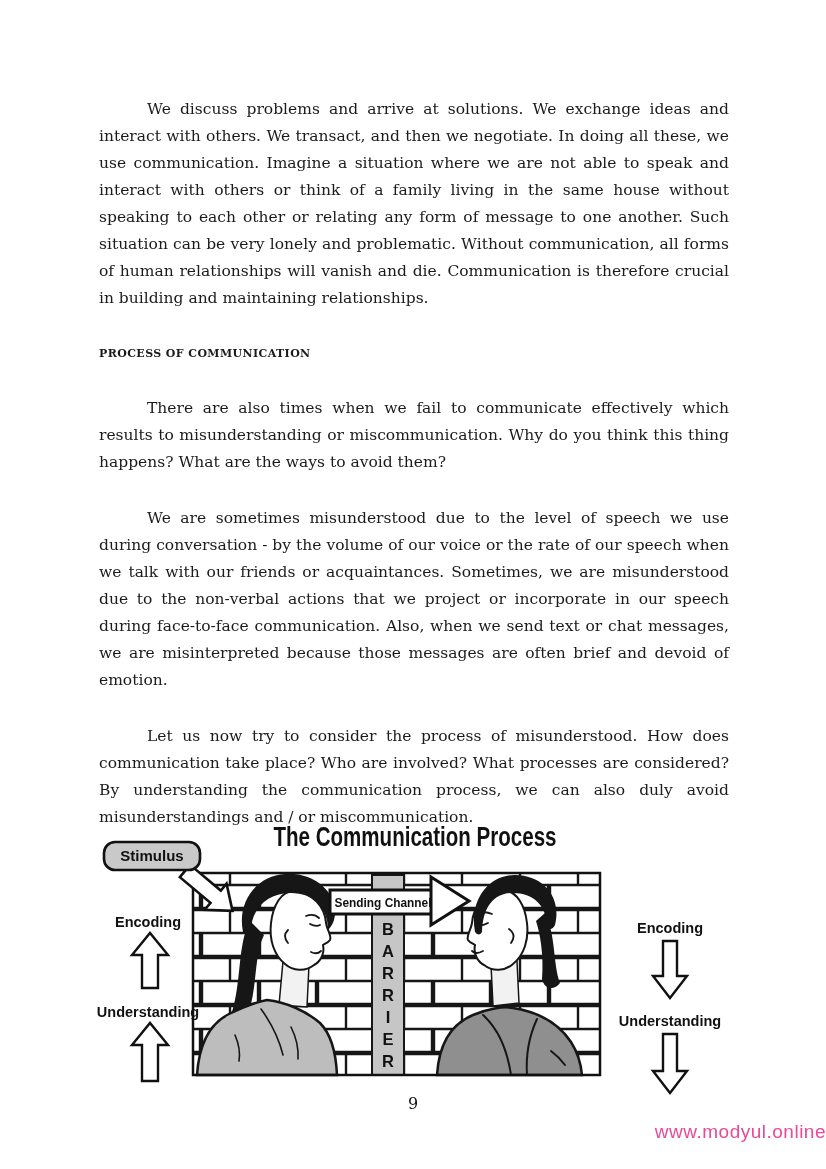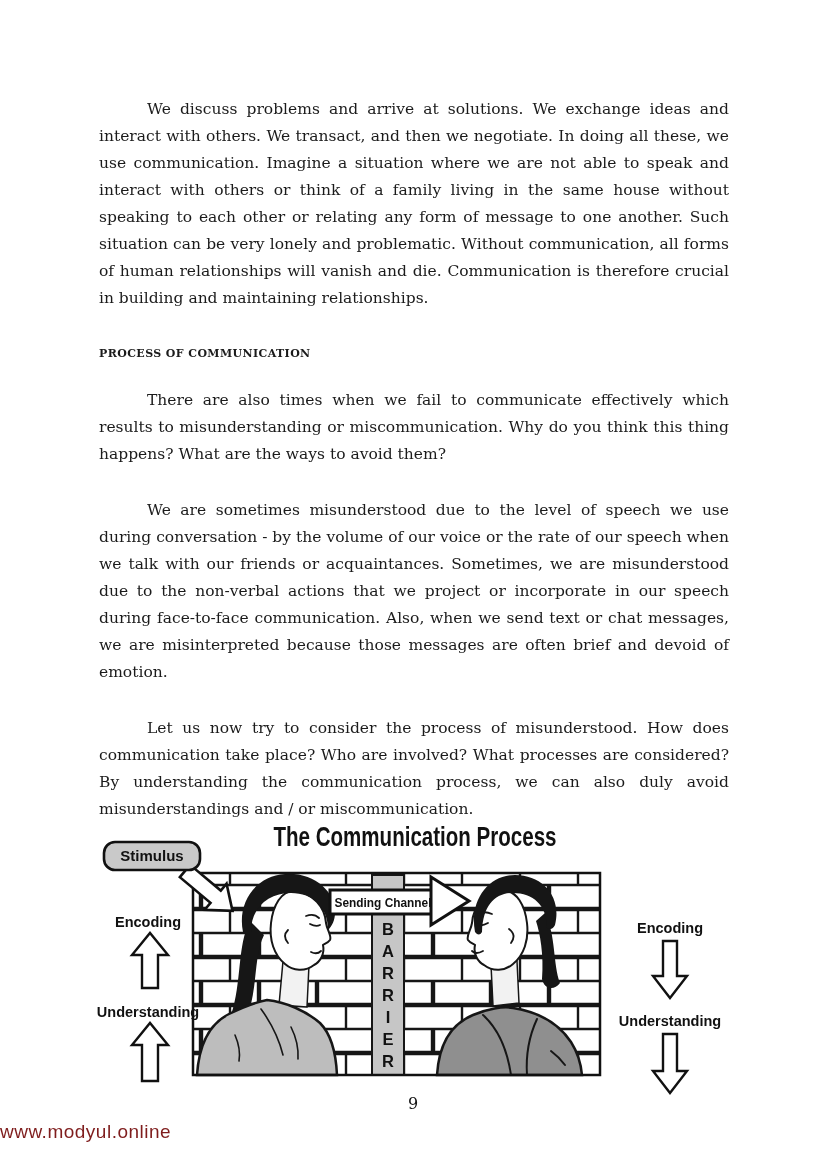--- a/index.html
+++ b/index.html
@@ -24,41 +24,41 @@
     text-indent:48px;
   }
   .body-text p + p{margin-top:29px;}
   .section-heading{
     margin:31px 0 0 0;
     font-size:11px;
     font-weight:bold;
     letter-spacing:.4px;
     line-height:22px;
   }
-  .section-heading + p{margin-top:22px;}
+  .section-heading + p{margin-top:30px;}
   .diagram-wrap{
     position:absolute;
     left:85px;top:813px;
     width:660px;height:287px;text-align:center;
   }
   .footer-pagenum{
     position:absolute;
     left:0;top:1094px;width:826px;
     text-align:center;
     font-size:16px;
     color:#141414;
   }
   .footer-watermark{
     position:absolute;
     left:0;top:1121px;width:826px;
-    text-align:left;
+    text-align:right;
     font-family:"Liberation Sans",sans-serif;
     font-size:19px;
     letter-spacing:.5px;
-    color:#7f1d1d;
+    color:#ec4899;
   }
   .diag-label{
     font-family:"Liberation Sans",sans-serif;
     font-weight:bold;
     fill:#111;
   }
 </style>
 </head>
 <body>
 

